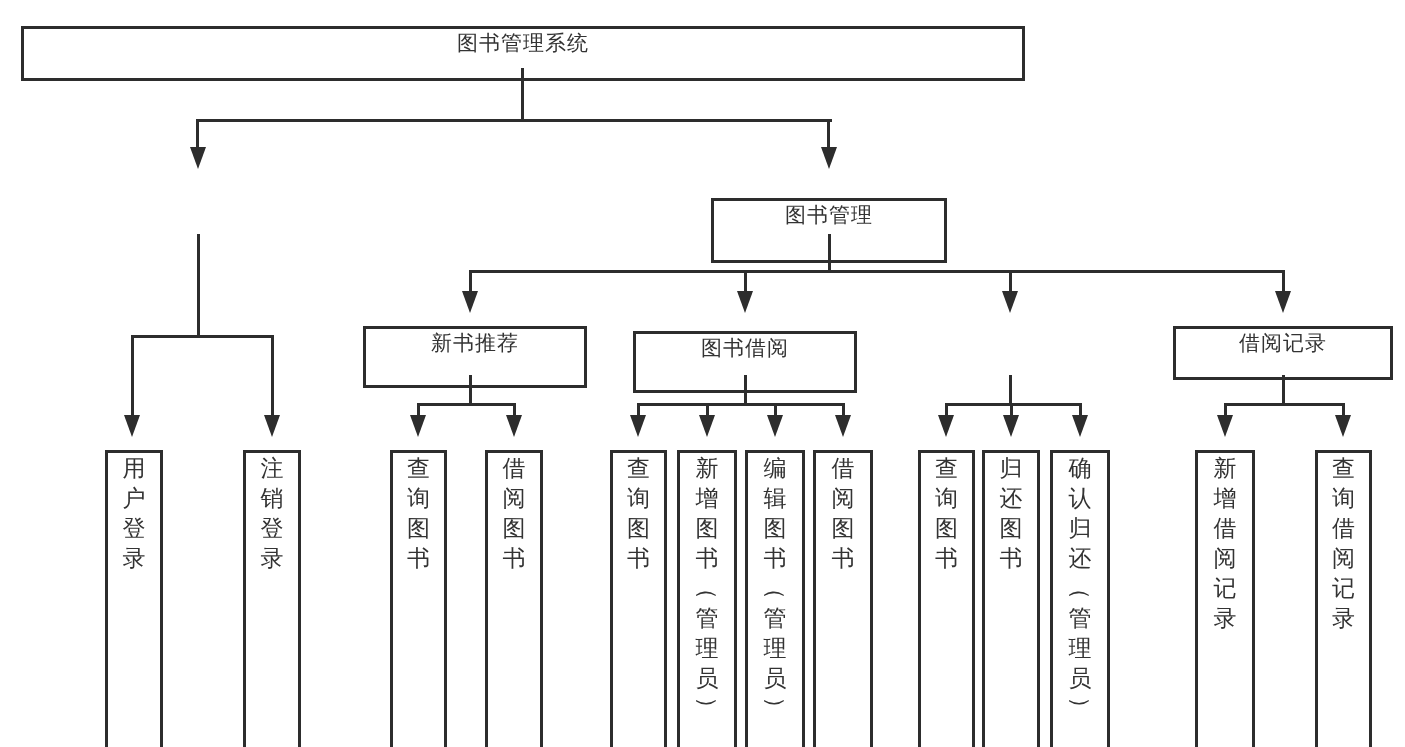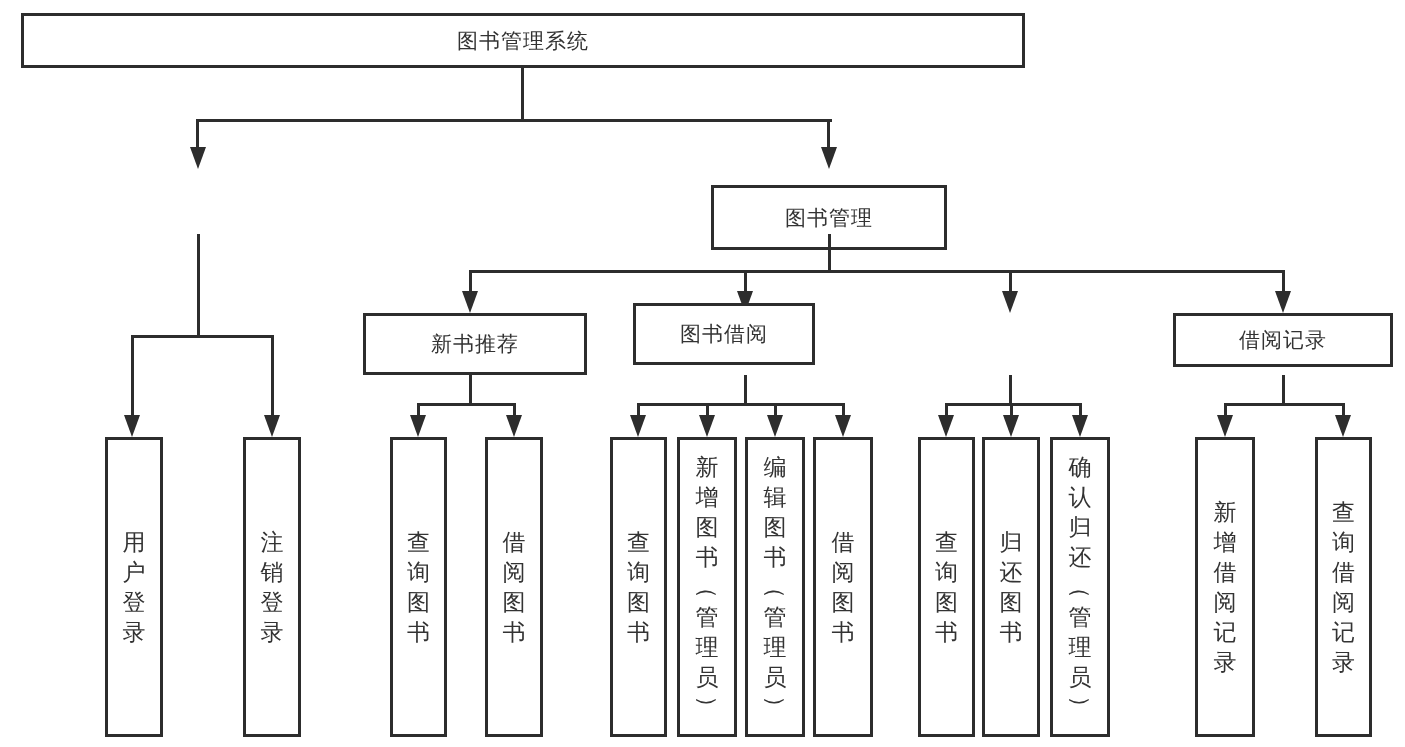--- a/index.html
+++ b/index.html
@@ -6,21 +6,21 @@
     --line:#2d2d2d; --text:#333333; --watermark:#c9c9c9; --background:#ffffff;
   }
   html,body{margin:0;padding:0;background:var(--background);}
   #stage{
     position:relative; width:1405px; height:747px; background:var(--background);
     font-family:"Liberation Sans", sans-serif; color:var(--text); overflow:hidden;
   }
   .box{
     position:absolute; box-sizing:border-box; background:#fff;
     border:3px solid var(--line);
-    display:flex; align-items:center; justify-content:center;
+    display:flex; justify-content:center;margin-top:13px;
   }
   .hlabel{font-size:21px; letter-spacing:1px; color:var(--text); white-space:nowrap;}
   .vtext{font-size:23px; color:var(--text);}
   .vtext span{display:block; text-align:center; line-height:30px;}
   .vtext span.rot{transform:rotate(90deg);}
   .hline,.vline{position:absolute; background:var(--line);}
   .hline{height:3px;}
   .vline{width:3px;}
   .arrow{
     position:absolute; width:0; height:0;
@@ -66,21 +66,21 @@
   <div class="vline" style="left:744px;top:270px;height:21px"></div>
   <div class="arrow" style="left:737px;top:291px"></div>
   <div class="vline" style="left:1009px;top:270px;height:21px"></div>
   <div class="arrow" style="left:1002px;top:291px"></div>
   <div class="vline" style="left:1282px;top:270px;height:21px"></div>
   <div class="arrow" style="left:1275px;top:291px"></div>
 
   <div class="box" style="left:363px;top:313px;width:224px;height:62px">
     <span class="hlabel">新书推荐</span>
   </div>
-  <div class="box" style="left:633px;top:303px;width:182px;height:62px">
+  <div class="box" style="left:633px;top:318px;width:224px;height:62px">
     <span class="hlabel">图书借阅</span>
   </div>
   <div class="box" style="left:1173px;top:313px;width:220px;height:54px">
     <span class="hlabel">借阅记录</span>
   </div>
 
   <div class="vline" style="left:469px;top:375px;height:30px"></div>
   <div class="hline" style="left:417px;top:403px;width:99px"></div>
   <div class="vline" style="left:417px;top:403px;height:12px"></div>
   <div class="arrow" style="left:410px;top:415px"></div>

